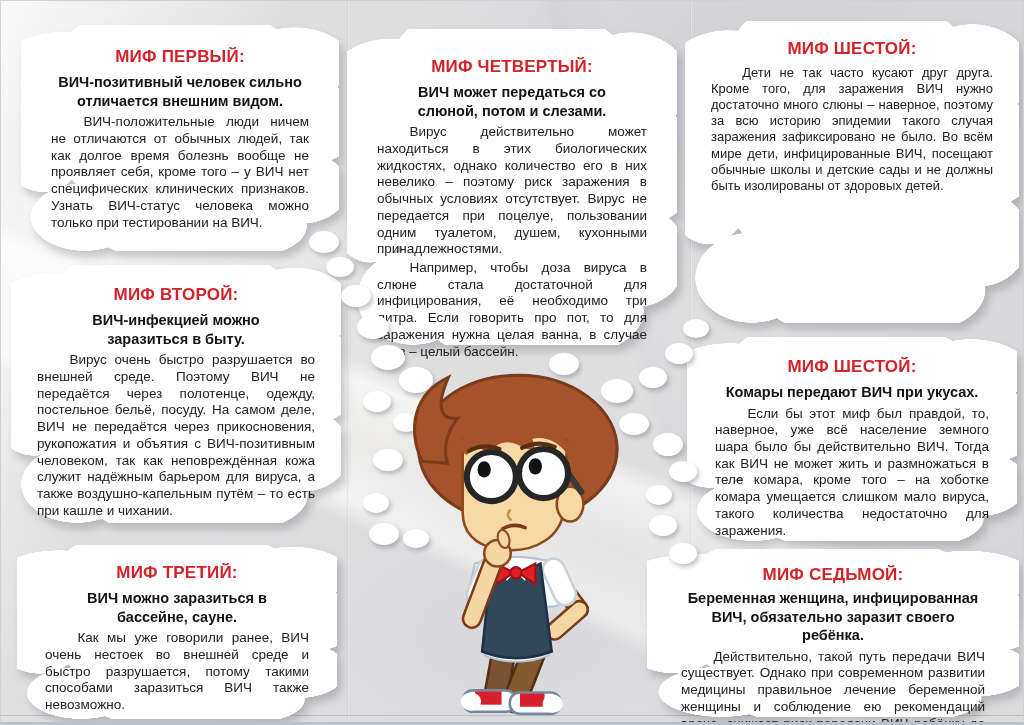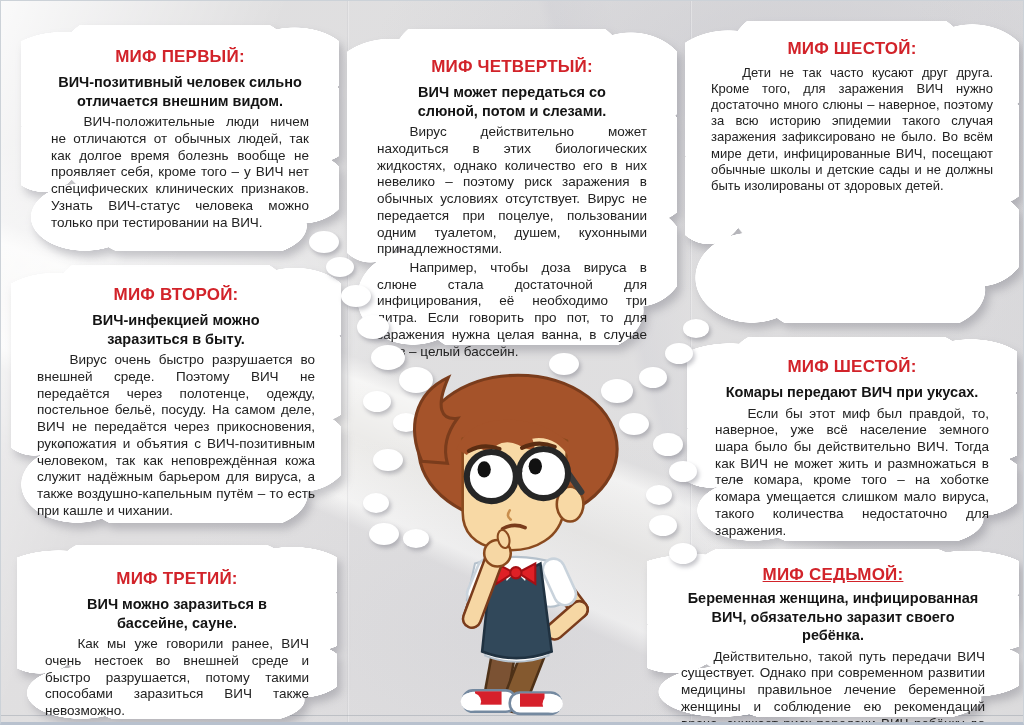--- a/index.html
+++ b/index.html
@@ -45,25 +45,25 @@
   }
   .cloud-content{position:absolute;inset:0;display:flex;flex-direction:column;justify-content:flex-start;}
   .myth-title{font-size:17px;font-weight:bold;color:#d2232a;text-align:center;margin:0 0 6px;letter-spacing:.2px;}
   .myth-claim{font-size:14.5px;font-weight:bold;color:#141414;text-align:center;line-height:1.28;margin:0 0 4px;}
   .myth-body{font-size:13.5px;color:#222;line-height:1.24;text-align:justify;margin:0;text-indent:2.4em;}
   .myth-body + .myth-body{margin-top:2px;}
 
   
   .c1{left:20px;top:24px;width:318px;height:226px;}   .c1 .cloud-content{padding:22px 30px 12px;}
   .c2{left:10px;top:264px;width:330px;height:258px;}  .c2 .cloud-content{padding:20px 26px 12px;}
-  .c3{left:16px;top:544px;width:320px;height:174px;}  .c3 .cloud-content{padding:24px 28px 10px;}
+  .c3{left:16px;top:544px;width:320px;height:174px;}  .c3 .cloud-content{padding:18px 28px 10px;}
   .c4{left:346px;top:28px;width:330px;height:316px;}  .c4 .cloud-content{padding:28px 30px 12px;}
   .c5{left:684px;top:20px;width:334px;height:302px;}  .c5 .cloud-content{padding:18px 26px 10px;} .c5 .myth-body{font-size:13px;}
   .c6{left:686px;top:336px;width:330px;height:204px;} .c6 .cloud-content{padding:20px 28px 10px;}
-  .c7{left:646px;top:548px;width:372px;height:168px;} .c7 .cloud-content{padding:16px 34px 10px;} .c7 .myth-title{margin-bottom:4px;text-decoration:underline;}
+  .c7{left:646px;top:548px;width:372px;height:168px;} .c7 .cloud-content{padding:16px 34px 10px;} .c7 .myth-title{margin-bottom:4px;}
 
   
   .dot{position:absolute;background:#fff;border-radius:50%;filter:drop-shadow(2px 3px 2px rgba(90,90,102,.35));}
 
   .boy{position:absolute;left:400px;top:360px;width:240px;height:358px;}
 </style>
 </head>
 <body>
 
 <div class="page">

